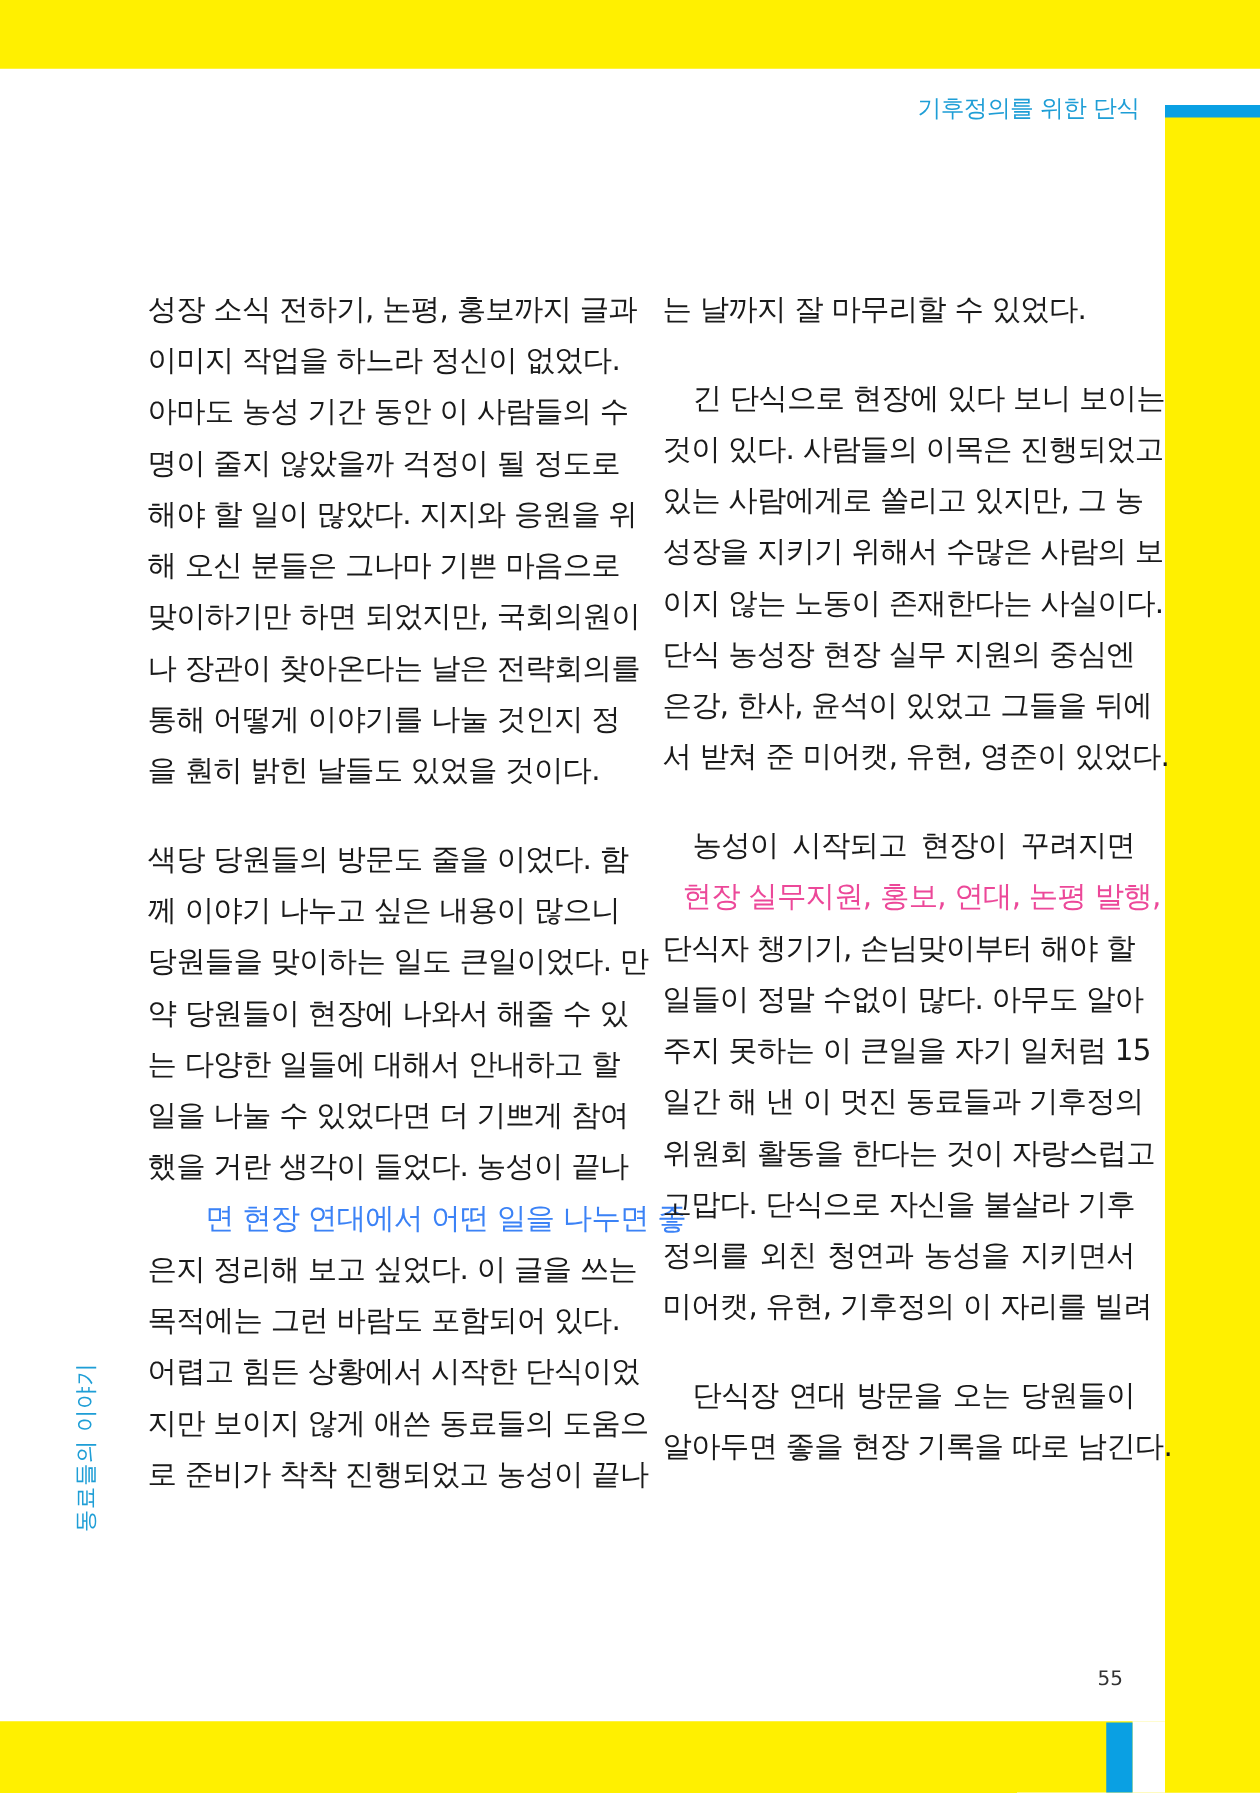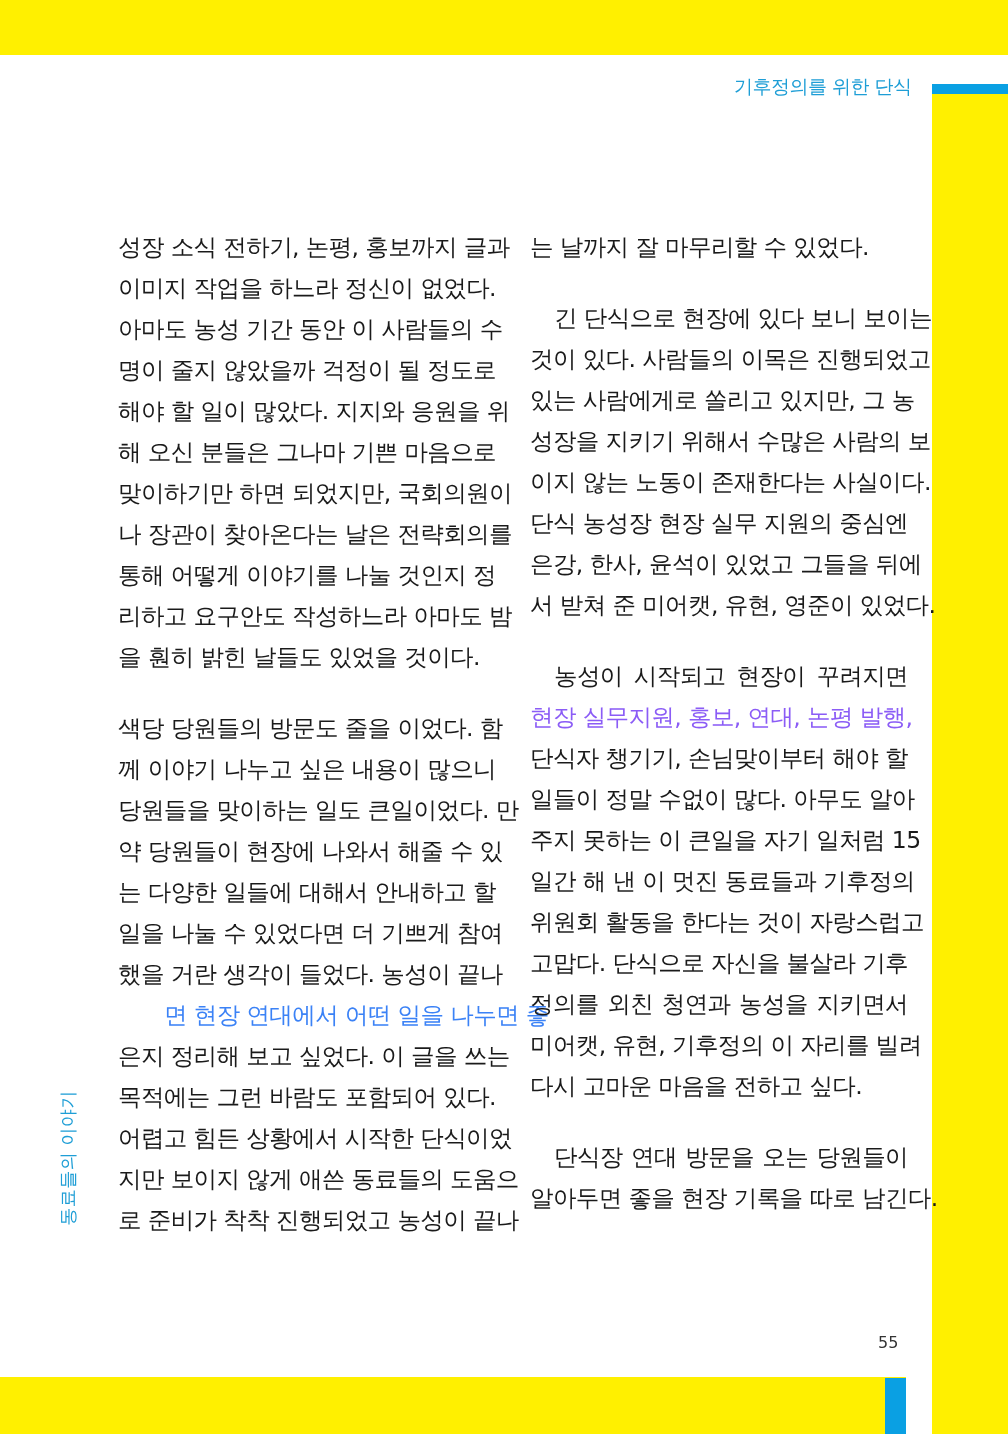--- a/index.html
+++ b/index.html
@@ -62,21 +62,20 @@
   <div>
     <span class="line" style="color: rgb(26, 26, 26);">성장 소식 전하기, 논평, 홍보까지 글과</span>
     <span class="line" style="color: rgb(26, 26, 26);">이미지 작업을 하느라 정신이 없었다.</span>
     <span class="line" style="color: rgb(26, 26, 26);">아마도 농성 기간 동안 이 사람들의 수</span>
     <span class="line" style="color: rgb(26, 26, 26);">명이 줄지 않았을까 걱정이 될 정도로</span>
     <span class="line" style="color: rgb(26, 26, 26);">해야 할 일이 많았다. 지지와 응원을 위</span>
     <span class="line" style="color: rgb(26, 26, 26);">해 오신 분들은 그나마 기쁜 마음으로</span>
     <span class="line" style="color: rgb(26, 26, 26);">맞이하기만 하면 되었지만, 국회의원이</span>
     <span class="line" style="color: rgb(26, 26, 26);">나 장관이 찾아온다는 날은 전략회의를</span>
     <span class="line" style="color: rgb(26, 26, 26);">통해 어떻게 이야기를 나눌 것인지 정</span>
-    <span class="line" style="color: rgb(26, 26, 26);">리하고 요구안도 작성하느라 아마도 밤</span>
     <span class="line last" style="color: rgb(26, 26, 26);">을 훤히 밝힌 날들도 있었을 것이다.</span>
   </div>
   <span class="para-gap"></span>
   <div>
     <span class="line" style="color: rgb(26, 26, 26);">색당 당원들의 방문도 줄을 이었다. 함</span>
     <span class="line" style="color: rgb(26, 26, 26);">께 이야기 나누고 싶은 내용이 많으니</span>
     <span class="line" style="color: rgb(26, 26, 26);">당원들을 맞이하는 일도 큰일이었다. 만</span>
     <span class="line" style="color: rgb(26, 26, 26);">약 당원들이 현장에 나와서 해줄 수 있</span>
     <span class="line" style="color: rgb(26, 26, 26);">는 다양한 일들에 대해서 안내하고 할</span>
     <span class="line" style="color: rgb(26, 26, 26);">일을 나눌 수 있었다면 더 기쁘게 참여</span>
@@ -101,30 +100,29 @@
     <span class="line" style="color: rgb(26, 26, 26);">있는 사람에게로 쏠리고 있지만, 그 농</span>
     <span class="line" style="color: rgb(26, 26, 26);">성장을 지키기 위해서 수많은 사람의 보</span>
     <span class="line" style="color: rgb(26, 26, 26);">이지 않는 노동이 존재한다는 사실이다.</span>
     <span class="line" style="color: rgb(26, 26, 26);">단식 농성장 현장 실무 지원의 중심엔</span>
     <span class="line" style="color: rgb(26, 26, 26);">은강, 한사, 윤석이 있었고 그들을 뒤에</span>
     <span class="line last" style="color: rgb(26, 26, 26);">서 받쳐 준 미어캣, 유현, 영준이 있었다.</span>
   </div>
   <span class="para-gap"></span>
   <div>
     <span class="line indent" style="color: rgb(26, 26, 26);">농성이 시작되고 현장이 꾸려지면</span>
-    <span class="line" style="color: #8b5cf6;">현장 실무지원, 홍보, 연대, 논평 발행,</span>
+    <span class="line" style="color: #ec4899; margin-left: 16px;">현장 실무지원, 홍보, 연대, 논평 발행,</span>
     <span class="line" style="color: rgb(26, 26, 26);">단식자 챙기기, 손님맞이부터 해야 할</span>
     <span class="line" style="color: rgb(26, 26, 26);">일들이 정말 수없이 많다. 아무도 알아</span>
     <span class="line" style="color: rgb(26, 26, 26);">주지 못하는 이 큰일을 자기 일처럼 15</span>
     <span class="line" style="color: rgb(26, 26, 26);">일간 해 낸 이 멋진 동료들과 기후정의</span>
     <span class="line" style="color: rgb(26, 26, 26);">위원회 활동을 한다는 것이 자랑스럽고</span>
     <span class="line" style="color: rgb(26, 26, 26);">고맙다. 단식으로 자신을 불살라 기후</span>
     <span class="line" style="color: rgb(26, 26, 26);">정의를 외친 청연과 농성을 지키면서</span>
     <span class="line" style="color: rgb(26, 26, 26);">미어캣, 유현, 기후정의 이 자리를 빌려</span>
-    <span class="line last" style="color: rgb(26, 26, 26);">다시 고마운 마음을 전하고 싶다.</span>
   </div>
   <span class="para-gap"></span>
   <div>
     <span class="line indent" style="color: rgb(26, 26, 26);">단식장 연대 방문을 오는 당원들이</span>
     <span class="line last" style="color: rgb(26, 26, 26);">알아두면 좋을 현장 기록을 따로 남긴다.</span>
   </div>
 </div>
 
 <div class="page-number">55</div>
 

